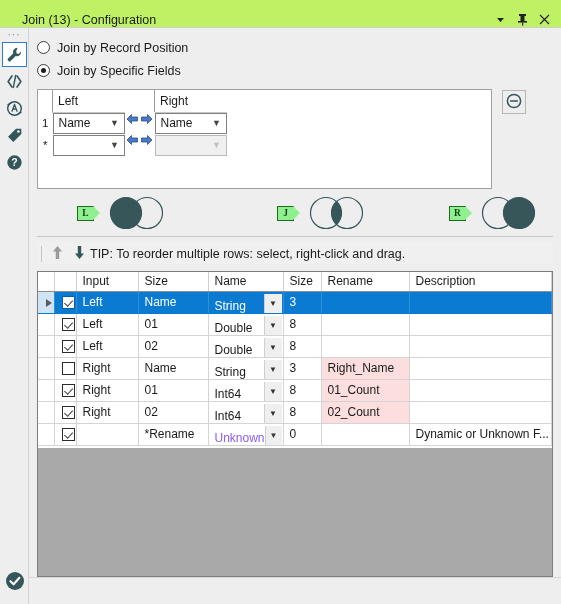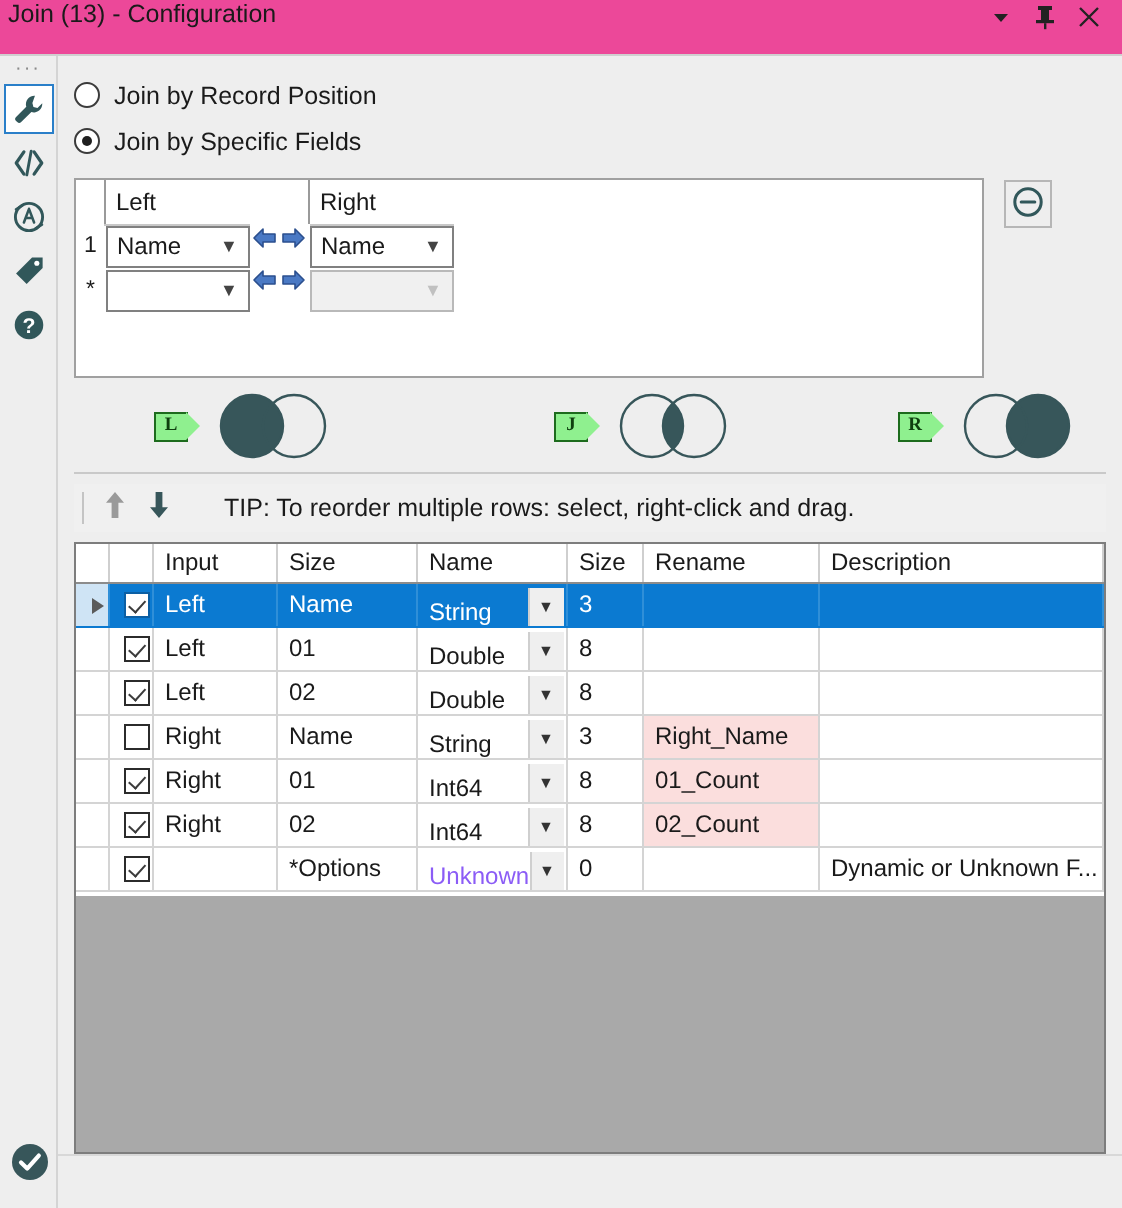--- a/index.html
+++ b/index.html
@@ -21,25 +21,25 @@
     height: 604px;
     position: relative;
     background: #eeeeee;
     display: flex;
     flex-direction: column;
   }
 
   
   .titlebar {
     height: 28px;
-    background: #ec4899;
+    background: #bef264;
     border-bottom: 1px solid #cfcfcf;
     display: flex;
-    align-items: flex-start;
-    padding: 0 6px 0 4px;
+    align-items: flex-end;
+    padding: 0 6px 0 22px;
     flex: 0 0 auto;
     box-sizing: border-box;
   }
   .titlebar .title {
     font-size: 12.5px;
     color: #1a1a1a;
     flex: 1 1 auto;
     white-space: nowrap;
   }
   .titlebar .ctrls {
@@ -321,21 +321,20 @@
   }
   .arrow-btn {
     width: 22px;
     height: 22px;
     display: flex;
     align-items: center;
     justify-content: center;
     cursor: pointer;
   }
   .tip {
-    margin-left: 22px;
     font-size: 12.5px;
     color: #1a1a1a;
     white-space: nowrap;
   }
 
   
   .table-wrap {
     margin: 5px 8px 0 8px;
     border: 1px solid #7d7d7d;
     background: #fff;
@@ -806,21 +805,21 @@
               </td>
               <td class="dim">8</td>
               <td class="rename-filled">02_Count</td>
               <td></td>
             </tr>
 
             <tr class="row">
               <td class="ind-cell"></td>
               <td class="chk-cell"><span class="cbox checked"></span></td>
               <td></td>
-              <td>*Options</td>
+              <td>*Rename</td>
               <td class="type-cell">
                 <div class="type-inner">
                     <span class="tname dim">Unknown</span>
                     <span class="tbtn">▼</span>
                   </div>
               </td>
               <td class="dim">0</td>
               <td></td>
               <td class="dim">Dynamic or Unknown F...</td>
             </tr>

